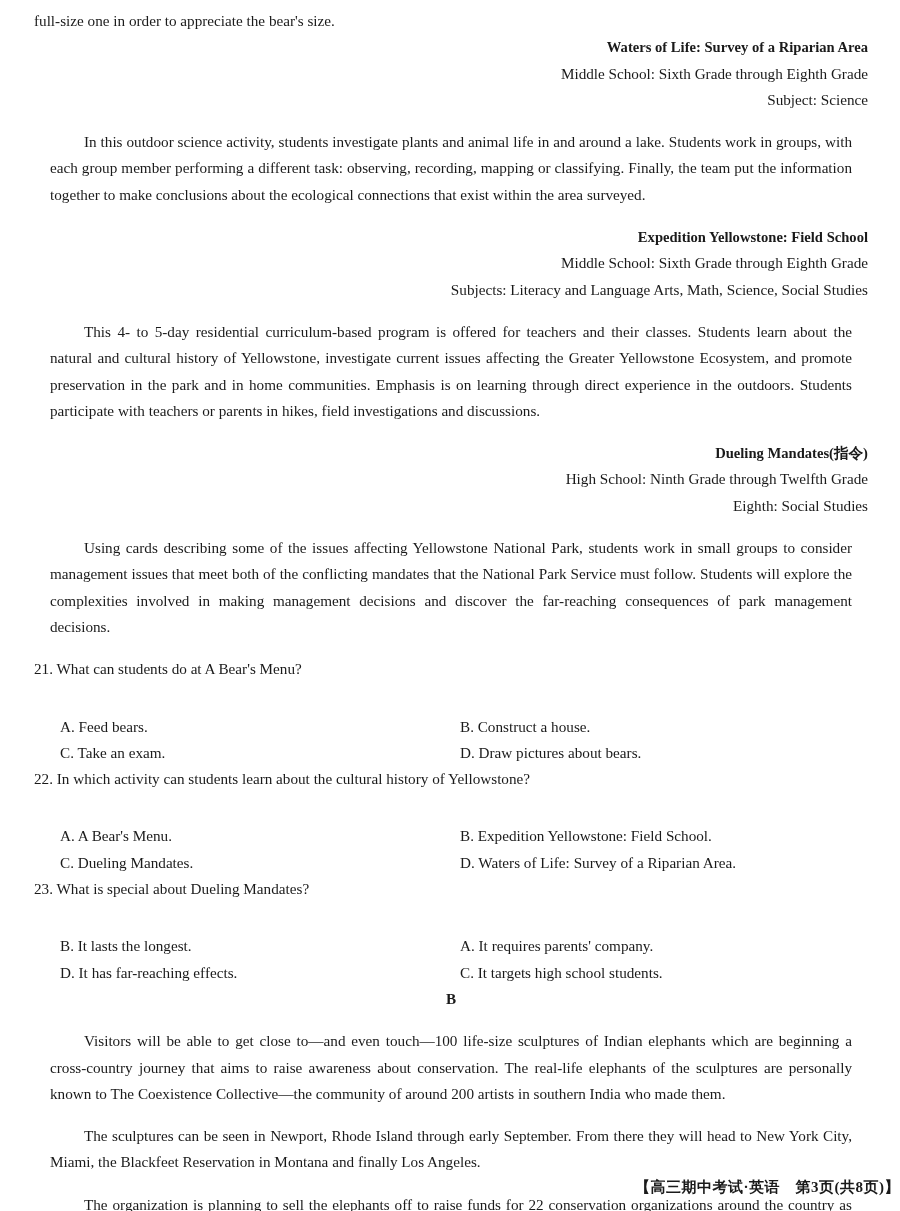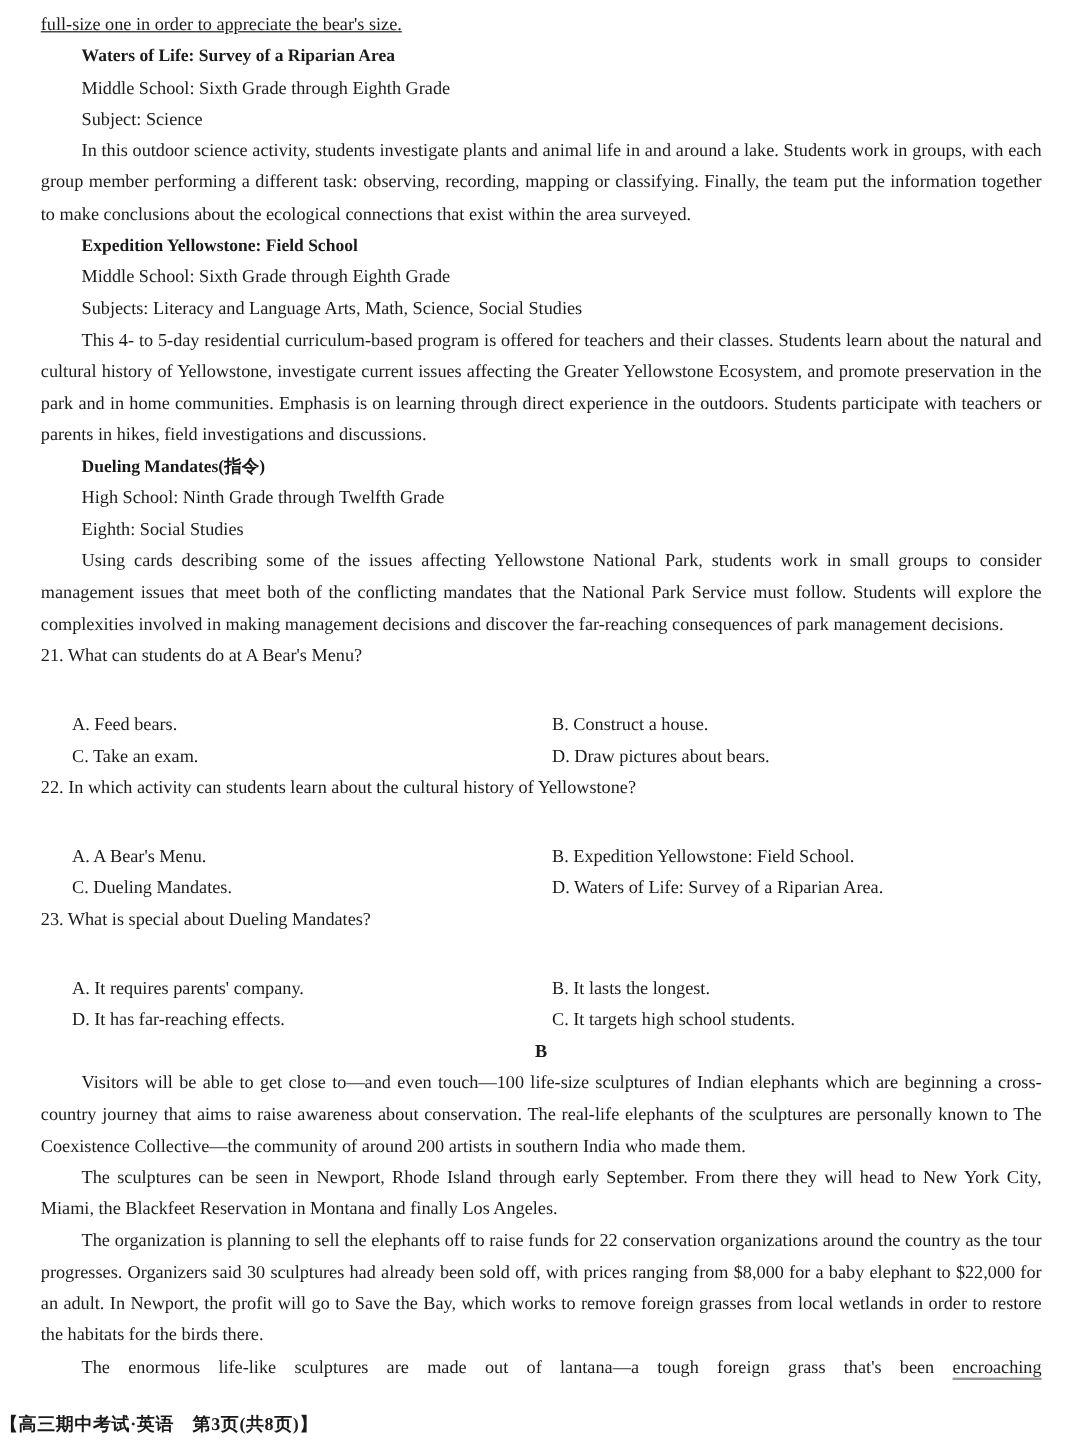--- a/index.html
+++ b/index.html
@@ -3,31 +3,31 @@
   <meta charset="utf-8">
   <style>
     html, body { margin: 0; padding: 0; background: #ffffff; }
     body {
       width: 900px; height: 1211px; position: relative; overflow: hidden;
       font-family: "Liberation Serif", "DejaVu Serif", serif;
       color: #1a1a1a;
       font-size: 15.2px;
     }
     .page { position: absolute; left: 34px; top: 8px; width: 834px; }
-    .line { height: 26.3px; line-height: 26.3px; white-space: nowrap; text-decoration: underline; }
-    .para { text-align: justify; text-align-last: left; line-height: 26.3px; margin: 0; }
+    .line { height: 26.3px; line-height: 26.3px; white-space: nowrap; }
+    .para { text-align: justify; text-align-last: left; line-height: 26.3px; margin: 16px; }
     .indent { text-indent: 34px; }
-    .head { padding-left: 34px; height: 26.3px; line-height: 26.3px; }
+    .head { padding-left: 34px; height: 26.3px; line-height: 26.3px; text-align: right; }
     .head.bold { font-weight: bold; font-size: 14.6px; }
     .q { height: 26.3px; line-height: 26.3px; font-family: Liberation Serif, serif; }
     .opts { display: grid; grid-template-columns: 400px 400px; padding-left: 26px; margin-top: 31px; }
     .opt { height: 26.3px; line-height: 26.3px; white-space: nowrap; }
     .section { text-align: center; font-weight: bold; height: 26.3px; line-height: 26.3px; }
     .uline { text-decoration: underline; text-decoration-color: #9a9a9a; text-underline-offset: 4px; text-decoration-thickness: 2px; }
-    .footer { position: absolute; left: 0; width: 900px; top: 1178px; text-align: left; font-weight: bold; font-size: 15px; letter-spacing: 0.5px; }
+    .footer { position: absolute; left: 0; width: 900px; top: 1178px; text-align: right; font-weight: bold; font-size: 15px; letter-spacing: 0.5px; }
   </style>
 </head>
 <body>
 
 <div class="page">
   <div class="line">full-size one in order to appreciate the bear's size.</div>
 
   <div>
     <div class="head bold">Waters of Life: Survey of a Riparian Area</div>
     <div class="head">Middle School: Sixth Grade through Eighth Grade</div>
@@ -63,22 +63,22 @@
     <div class="opts">
       <div class="opt">A. A Bear's Menu.</div>
       <div class="opt">B. Expedition Yellowstone: Field School.</div>
       <div class="opt">C. Dueling Mandates.</div>
       <div class="opt">D. Waters of Life: Survey of a Riparian Area.</div>
     </div>
   </div>
   <div>
     <div class="q">23. What is special about Dueling Mandates?</div>
     <div class="opts">
+      <div class="opt">B. It lasts the longest.</div>
       <div class="opt">A. It requires parents' company.</div>
-      <div class="opt">B. It lasts the longest.</div>
       <div class="opt">D. It has far-reaching effects.</div>
       <div class="opt">C. It targets high school students.</div>
     </div>
   </div>
 
   <div class="section">B</div>
   <p class="para indent">Visitors will be able to get close to—and even touch—100 life-size sculptures of Indian elephants which are beginning a cross-country journey that aims to raise awareness about conservation. The real-life elephants of the sculptures are personally known to The Coexistence Collective—the community of around 200 artists in southern India who made them.</p>
   <p class="para indent">The sculptures can be seen in Newport, Rhode Island through early September. From there they will head to New York City, Miami, the Blackfeet Reservation in Montana and finally Los Angeles.</p>
   <p class="para indent">The organization is planning to sell the elephants off to raise funds for 22 conservation organizations around the country as the tour progresses. Organizers said 30 sculptures had already been sold off, with prices ranging from $8,000 for a baby elephant to $22,000 for an adult. In Newport, the profit will go to Save the Bay, which works to remove foreign grasses from local wetlands in order to restore the habitats for the birds there.</p>
   <p class="para indent" style="text-align: justify; text-align-last: justify;"><span>The enormous life-like sculptures are made out of lantana—a tough foreign grass that's been </span><span class="uline">encroaching</span></p>

